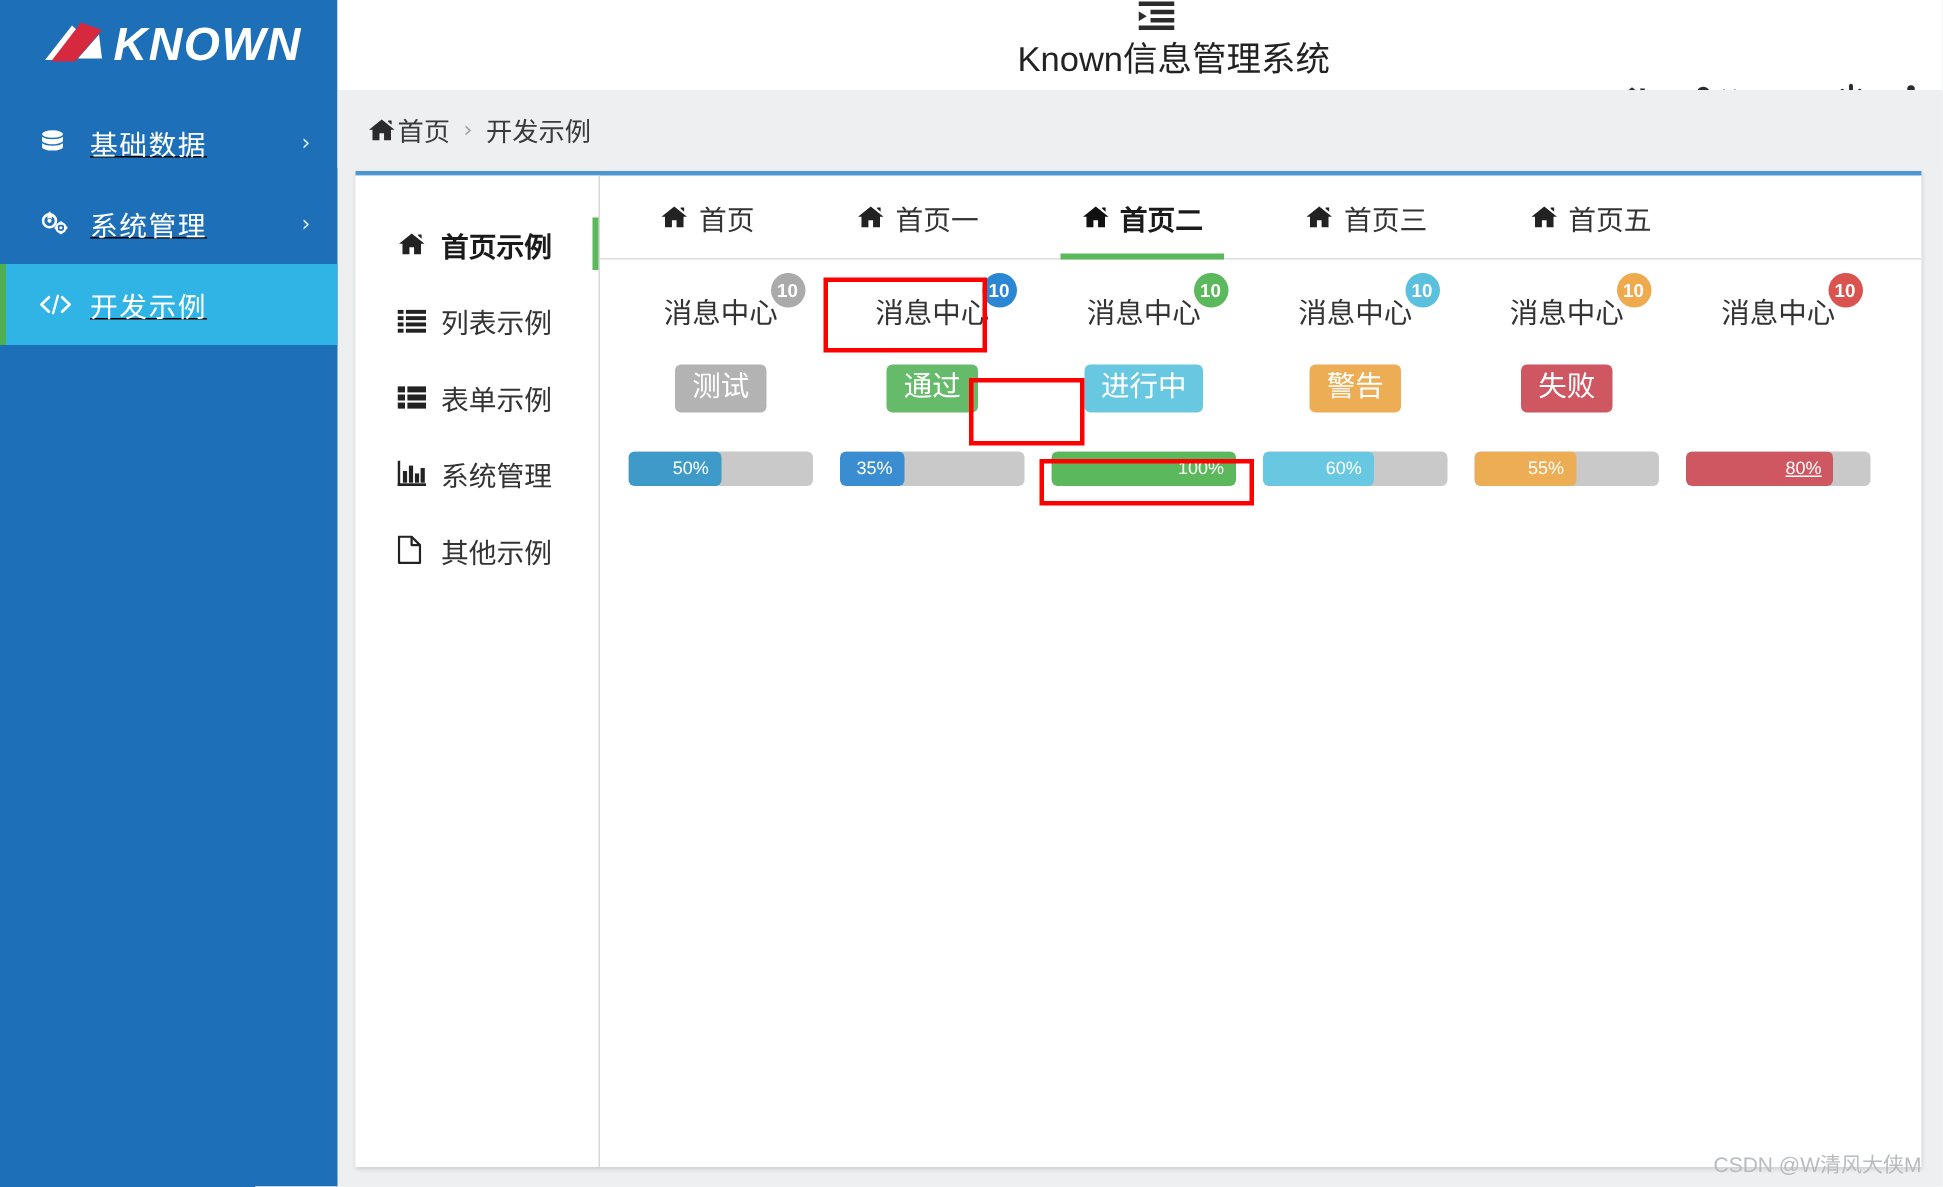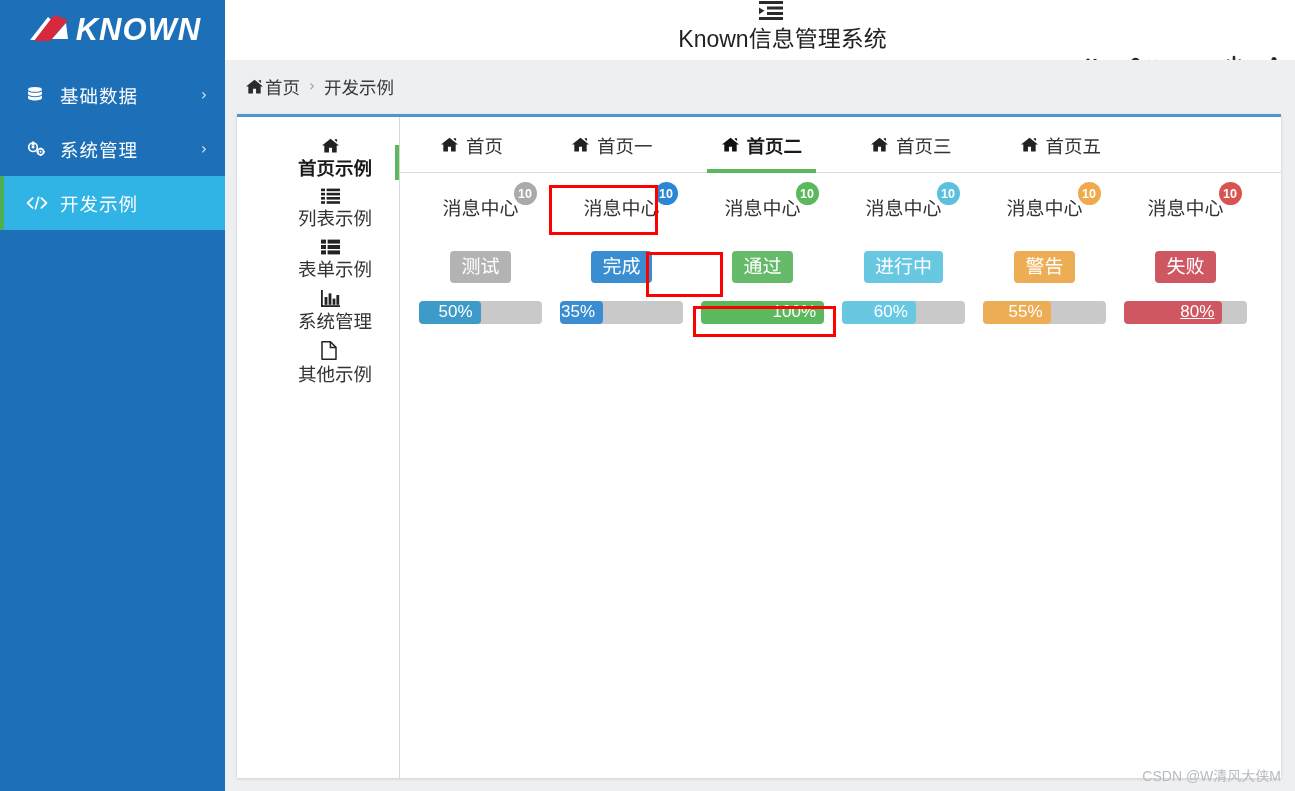--- a/index.html
+++ b/index.html
@@ -40,21 +40,21 @@
   }
   .brand-mark svg { display: block; }
   .brand-text {
     color: #ffffff;
     font-size: 31px;
     font-weight: bold;
     font-style: italic;
     letter-spacing: 1px;
     font-family: "Liberation Sans", sans-serif;
   }
-  .nav { margin-top: 8px; }
+  .nav { margin-top: 8px; text-decoration: underline; }
   .nav-item {
     position: relative;
     height: 54px;
     display: flex;
     align-items: center;
     padding-left: 22px;
     color: #ffffff;
     font-size: 18.5px;
     cursor: pointer;
     border-left: 4px solid transparent;
@@ -162,21 +162,20 @@
   }
   .menu-item {
     position: relative;
     height: 51px;
     display: flex;
     align-items: center;
     padding-left: 28px;
     font-size: 18.5px;
     color: #333;
     cursor: pointer;
-    flex-direction: column;
   }
   .menu-item .mi-icon {
     width: 23px;
     flex: none;
     display: inline-flex;
     align-items: center;
     font-size: 16px;
     color: #333;
   }
   .menu-item .mi-label { margin-left: 6px; }
@@ -264,21 +263,21 @@
     color: #fff;
     font-size: 12.5px;
     font-weight: bold;
     display: flex;
     align-items: center;
     justify-content: center;
     padding: 0 3px;
   }
 
   
-  .row-tags { height: 48px; align-items: center; }
+  .row-tags { height: 48px; align-items: flex-start; }
   .tag {
     display: inline-flex;
     align-items: center;
     border-radius: 4px;
     padding: 4px 11px;
     font-size: 19px;
     color: #fff;
     white-space: nowrap;
     line-height: 1.25;
   }
@@ -294,21 +293,21 @@
     position: relative;
   }
   .progress-bar {
     height: 100%;
     border-radius: 4px;
     display: flex;
     align-items: center;
     justify-content: flex-end;
     padding-right: 8px;
     color: #fff;
-    font-size: 17px;
+    font-size: 12px;
     font-family: "Liberation Sans", sans-serif;
   }
 
   
   .hl {
     position: absolute;
     border: 3px solid #fe0000;
     pointer-events: none;
     z-index: 30;
     background: transparent;
@@ -601,25 +600,20 @@
           </div>
         </div>
 
         <div class="row row-tags">
           <div class="cell">
             <span class="tag" style="background: rgb(179, 179, 179);">
               <span>测试</span>
             </span>
           </div>
           <div class="cell">
-            <span class="tag" style="background: rgb(58, 141, 208);">
-              <span>完成</span>
-            </span>
-          </div>
-          <div class="cell">
             <span class="tag" style="background: rgb(102, 187, 106);">
               <span>通过</span>
             </span>
           </div>
           <div class="cell">
             <span class="tag" style="background: rgb(104, 200, 226);">
               <span>进行中</span>
             </span>
           </div>
           <div class="cell">

